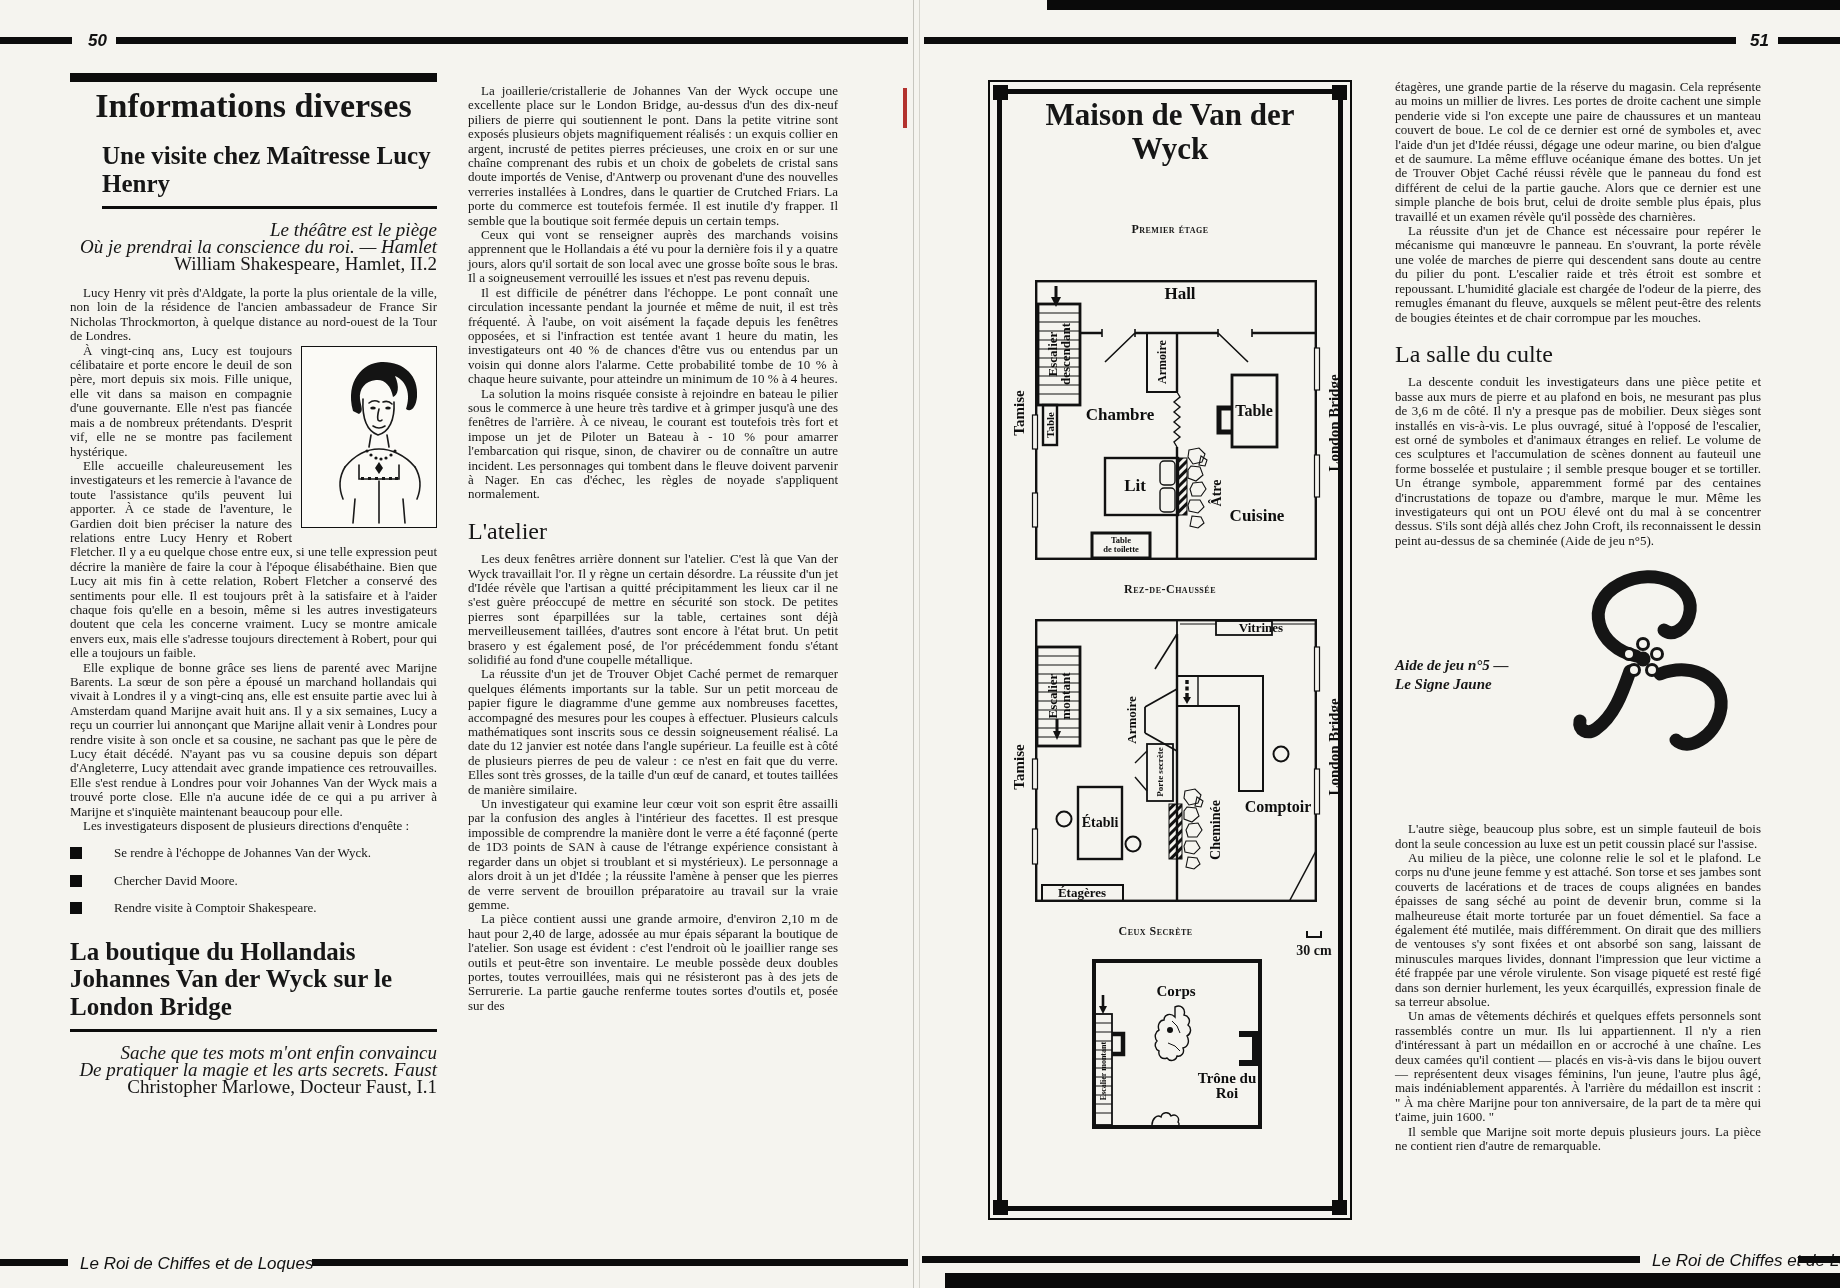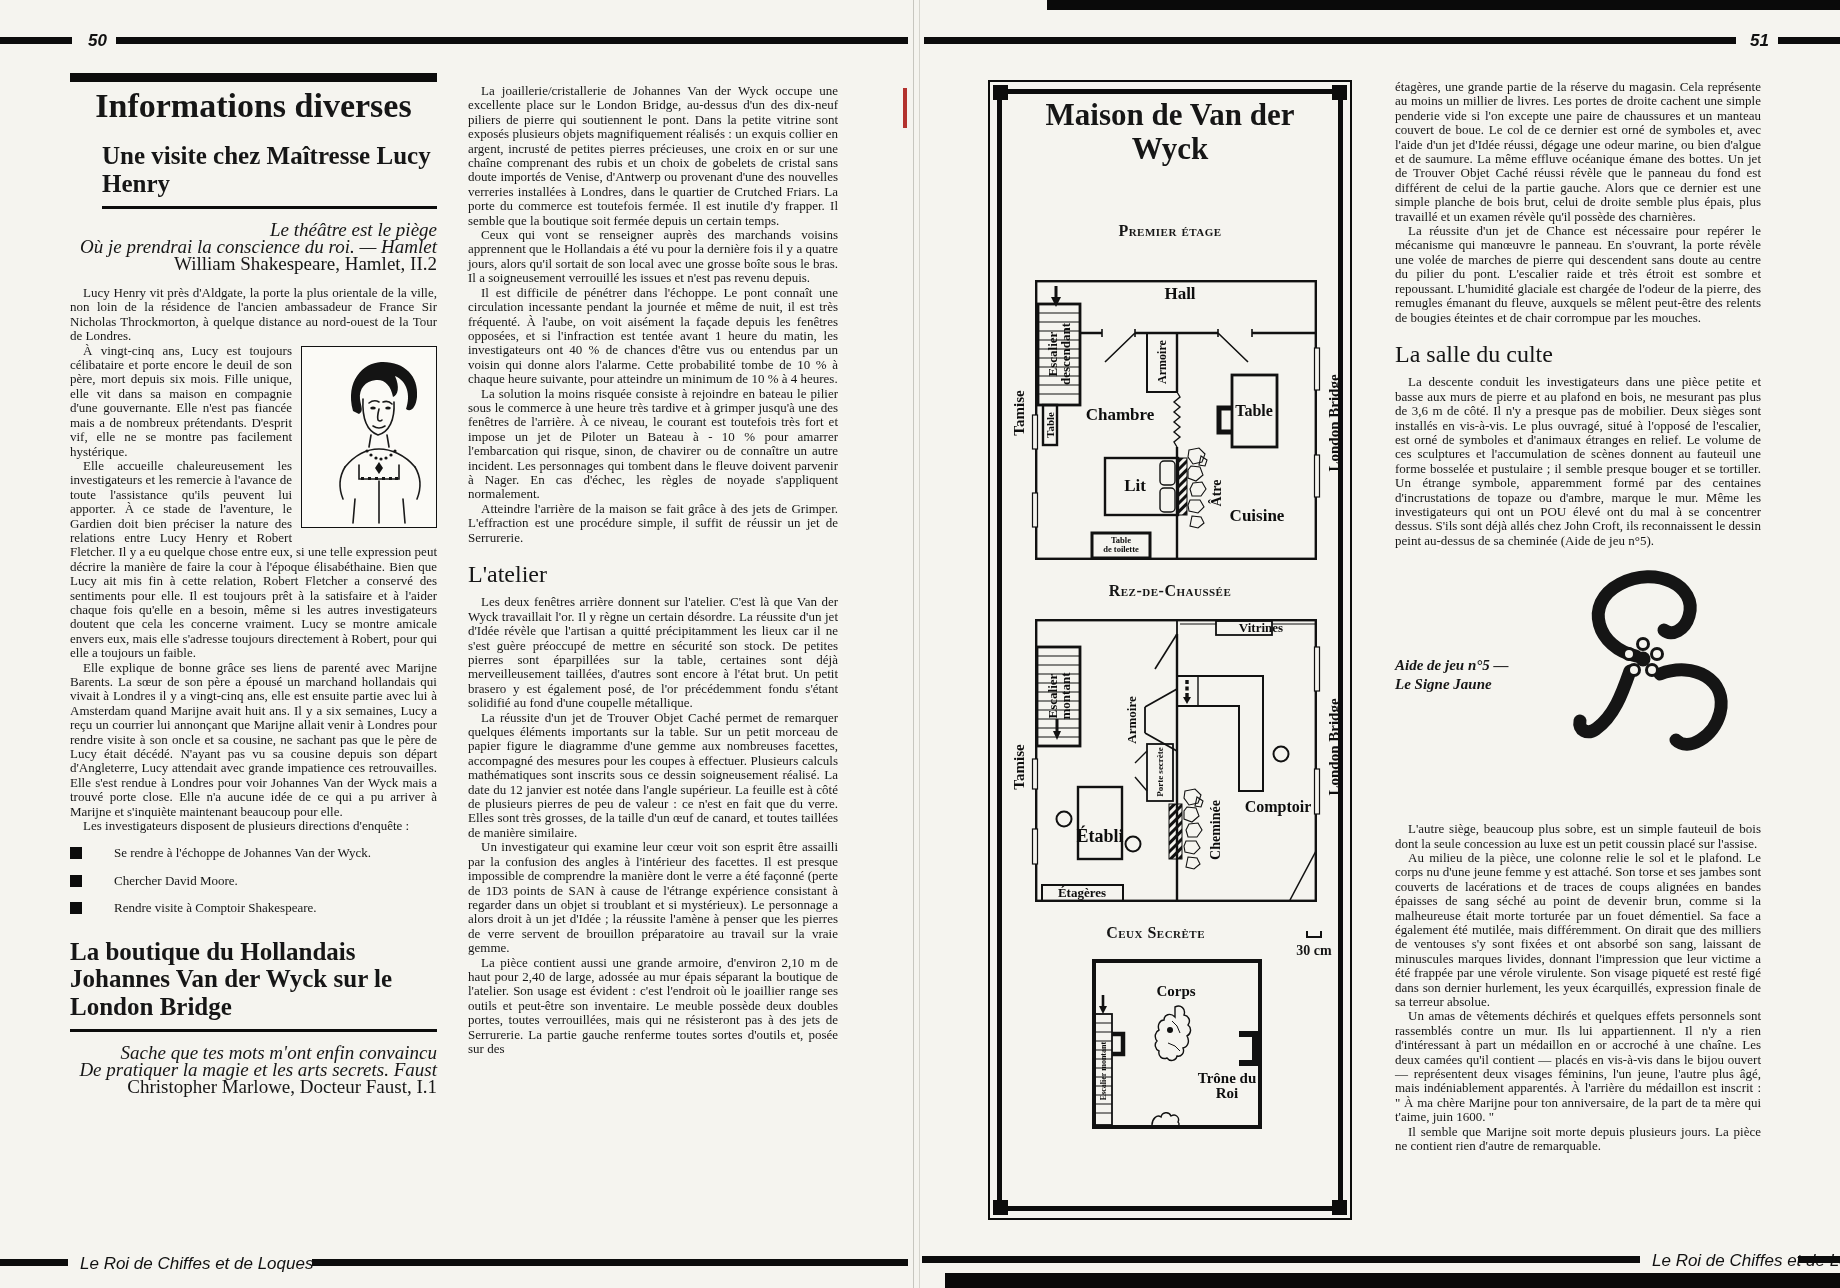--- a/index.html
+++ b/index.html
@@ -21,21 +21,21 @@
   .bullets{margin-top:10px;}
   .bullet{display:flex;align-items:flex-start;margin:13px 0;text-align:left;gap:20px;}
   .sq{flex:0 0 auto;width:12px;height:12px;background:#0c0c0c;margin:1px 12px 0 0;}
   .portrait{float:right;width:134px;height:180px;border:1.5px solid #111;margin:2px 0 4px 9px;background:#fbfaf6;}
   
   .frame{position:absolute;left:68px;top:80px;width:360px;height:1136px;border:2px solid #0c0c0c;}
   .frame-inner{position:absolute;inset:7px;border:5px solid #0c0c0c;}
   .corner{position:absolute;width:15px;height:15px;background:#0c0c0c;}
   .plan-title{position:absolute;top:16px;left:50%;transform:translateX(-50%);width:330px;
               font-weight:bold;font-size:31px;line-height:1.1;text-align:center;}
-  .floor-label{position:absolute;left:50%;transform:translateX(-50%);font-weight:bold;font-size:16px;
+  .floor-label{position:absolute;left:50%;transform:translateX(-50%);font-weight:bold;font-size:12px;
                font-variant:small-caps;letter-spacing:.5px;white-space:nowrap;}
   .plan{position:absolute;}
   .plan svg{position:absolute;left:0;top:0;overflow:visible;}
   .plabel{position:absolute;font-weight:bold;color:#0e0e0e;white-space:nowrap;transform:translate(-50%,-50%);}
   .plabel.wrap{white-space:normal;text-align:center;line-height:1.02;}
   .rot{transform:translate(-50%,-50%) rotate(-90deg);}
   .scalebox{position:absolute;font-weight:bold;font-size:14px;text-align:center;}
   
   .figure{position:relative;height:258px;margin:8px 0;}
   .fig-cap{position:absolute;left:0;top:100px;width:150px;font-weight:bold;font-style:italic;
@@ -149,21 +149,20 @@
       <div class="it">De pratiquer la magie et les arts secrets. Faust</div>
       <div>Christopher Marlowe, Docteur Faust, I.1</div>
     </div>
   </div>
 
   <div class="col" style="left:468px;top:84px;width:370px;">
     <p>La joaillerie/cristallerie de Johannes Van der Wyck occupe une excellente place sur le London Bridge, au-dessus d'un des dix-neuf piliers de pierre qui soutiennent le pont. Dans la petite vitrine sont exposés plusieurs objets magnifiquement réalisés : un exquis collier en argent, incrusté de petites pierres précieuses, une croix en or sur une chaîne comprenant des rubis et un choix de gobelets de cristal sans doute importés de Venise, d'Antwerp ou provenant d'une des nouvelles verreries installées à Londres, dans le quartier de Crutched Friars. La porte du commerce est toutefois fermée. Il est inutile d'y frapper. Il semble que la boutique soit fermée depuis un certain temps.</p>
     <p>Ceux qui vont se renseigner auprès des marchands voisins apprennent que le Hollandais a été vu pour la dernière fois il y a quatre jours, alors qu'il sortait de son local avec une grosse boîte sous le bras. Il a soigneusement verrouillé les issues et n'est pas revenu depuis.</p>
     <p>Il est difficile de pénétrer dans l'échoppe. Le pont connaît une circulation incessante pendant la journée et même de nuit, il est très fréquenté. À l'aube, on voit aisément la façade depuis les fenêtres opposées, et si l'infraction est tentée avant 1 heure du matin, les investigateurs ont 40 % de chances d'être vus ou entendus par un voisin qui donne alors l'alarme. Cette probabilité tombe de 10 % à chaque heure suivante, pour atteindre un minimum de 10 % à 4 heures.</p>
     <p>La solution la moins risquée consiste à rejoindre en bateau le pilier sous le commerce à une heure très tardive et à grimper jusqu'à une des fenêtres de l'arrière. À ce niveau, le courant est toutefois très fort et impose un jet de Piloter un Bateau à - 10 % pour amarrer l'embarcation qui risque, sinon, de chavirer ou de connaître un autre incident. Les personnages qui tombent dans le fleuve doivent parvenir à Nager. En cas d'échec, les règles de noyade s'appliquent normalement.</p>
-    <p>Atteindre l'arrière de la maison se fait grâce à des jets de Grimper. L'effraction est une procédure simple, il suffit de réussir un jet de Serrurerie.</p>
     <div class="h-sub">L'atelier</div>
     <p>Les deux fenêtres arrière donnent sur l'atelier. C'est là que Van der Wyck travaillait l'or. Il y règne un certain désordre. La réussite d'un jet d'Idée révèle que l'artisan a quitté précipitamment les lieux car il ne s'est guère préoccupé de mettre en sécurité son stock. De petites pierres sont éparpillées sur la table, certaines sont déjà merveilleusement taillées, d'autres sont encore à l'état brut. Un petit brasero y est également posé, de l'or précédemment fondu s'étant solidifié au fond d'une coupelle métallique.</p>
     <p>La réussite d'un jet de Trouver Objet Caché permet de remarquer quelques éléments importants sur la table. Sur un petit morceau de papier figure le diagramme d'une gemme aux nombreuses facettes, accompagné des mesures pour les coupes à effectuer. Plusieurs calculs mathématiques sont inscrits sous ce dessin soigneusement réalisé. La date du 12 janvier est notée dans l'angle supérieur. La feuille est à côté de plusieurs pierres de peu de valeur : ce n'est en fait que du verre. Elles sont très grosses, de la taille d'un œuf de canard, et toutes taillées de manière similaire.</p>
     <p>Un investigateur qui examine leur cœur voit son esprit être assailli par la confusion des angles à l'intérieur des facettes. Il est presque impossible de comprendre la manière dont le verre a été façonné (perte de 1D3 points de SAN à cause de l'étrange expérience consistant à regarder dans un objet si troublant et si mystérieux). Le personnage a alors droit à un jet d'Idée ; la réussite l'amène à penser que les pierres de verre servent de brouillon préparatoire au travail sur la vraie gemme.</p>
     <p>La pièce contient aussi une grande armoire, d'environ 2,10 m de haut pour 2,40 de large, adossée au mur épais séparant la boutique de l'atelier. Son usage est évident : c'est l'endroit où le joaillier range ses outils et peut-être son inventaire. Le meuble possède deux doubles portes, toutes verrouillées, mais qui ne résisteront pas à des jets de Serrurerie. La partie gauche renferme toutes sortes d'outils et, posée sur des</p>
   </div>
 
   <div style="position:absolute;left:920px;top:0;width:920px;height:1288px;">
 
     <div class="frame">
@@ -314,21 +313,21 @@
                 <rect x="279.5" y="150" width="5" height="45"></rect>
               <rect x="-2.5" y="140" width="5" height="30"></rect>
                 <rect x="-2.5" y="210" width="5" height="35"></rect>
             </g>
           </g>
         </svg>
         <div class="plabel" style="left:226px;top:9px;font-size:13px;">Vitrines</div>
         <div class="plabel rot wrap" style="left:24px;top:77px;font-size:13px;width:76px;">Escalier montant</div>
         <div class="plabel rot" style="left:97px;top:101px;font-size:13px;">Armoire</div>
         <div class="plabel rot" style="left:125px;top:153px;font-size:9px;">Porte secrète</div>
-        <div class="plabel" style="left:65px;top:217px;font-size:18px;">Établi</div>
+        <div class="plabel" style="left:65px;top:204px;font-size:14px;">Établi</div>
         <div class="plabel rot" style="left:181px;top:211px;font-size:14px;">Cheminée</div>
         <div class="plabel" style="left:243px;top:188px;font-size:16px;">Comptoir</div>
         <div class="plabel" style="left:47px;top:274px;font-size:13px;">Étagères</div>
         <div class="plabel rot" style="left:-16px;top:148px;font-size:15px;">Tamise</div>
         <div class="plabel rot" style="left:299px;top:128px;font-size:15px;">London Bridge</div>
       </div>
 
       <div class="plan" style="left:102px;top:877px;width:170px;height:170px;">
         <svg width="170" height="170" viewBox="0 0 170 170">
           <g fill="none" stroke="#111" stroke-width="2">

